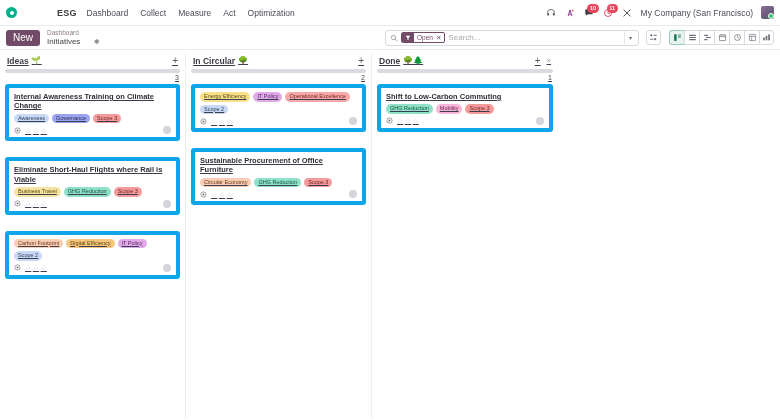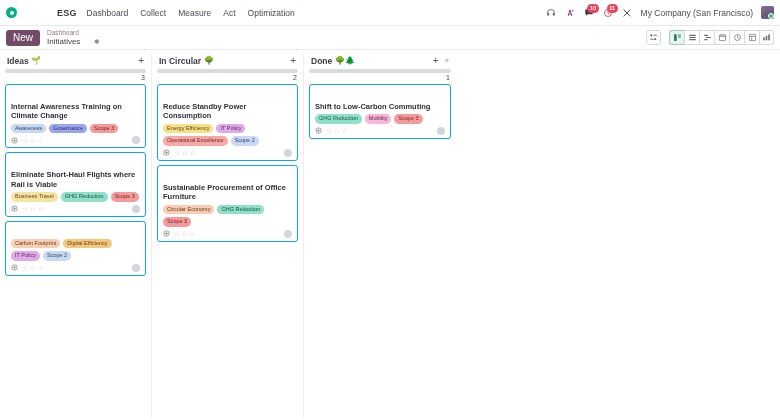--- a/index.html
+++ b/index.html
@@ -133,25 +133,26 @@
   
   .kanban {
     display: flex;
     align-items: flex-start;
     gap: 0;
     padding: 4px 0 0 0;
     background: #ffffff;
     height: calc(420px - 52px);
   }
   .kcol {
-    width: 152px;
+    width: 186px;
     padding: 0 5px;
     flex: none;
     border-right: 1px solid #eceef1;
     align-self: stretch;
+    text-decoration: underline;
   }
   .kcol.last { border-right: none; }
   .kcol-head {
     display: flex; align-items: center;
     padding: 2px 1px 2px 2px;
     gap: 4px;
   }
   .kcol-title {
     font-size: 8.5px; font-weight: bold; color: #3c3c46;
     white-space: nowrap; display: flex; align-items: center; gap: 3px;
@@ -164,24 +165,24 @@
     height: 4px; background: #d9dbe0; border-radius: 2px;
     margin: 1px 0 0 0;
   }
   .kcol-count {
     text-align: right; font-size: 7px; color: #4a4a54;
     padding: 1px 1px 3px 0; font-weight: 500;
   }
 
   .kcard {
     background: #ffffff;
-    border: 1px solid #0ea5e9;
+    border: 4px solid #0ea5e9;
     border-radius: 3px;
-    padding: 17px 5px 3px 5px;
-    margin-bottom: 4px;
+    padding: 4px 5px 3px 5px;
+    margin-bottom: 16px;
     cursor: pointer;
     box-shadow: 0 1px 0 rgba(0,0,0,.02);
   }
   .kcard-title {
     font-size: 7.5px; font-weight: bold; color: #2f2f38;
     line-height: 1.25; margin-bottom: 3px;
   }
   .kcard-tags { display: flex; flex-wrap: wrap; gap: 3px; margin-bottom: 3px; }
   .tag {
     font-size: 5.5px; line-height: 1;
@@ -258,20 +259,37 @@
       <span class="bc-current">Initiatives</span>
       <svg class="bc-gear" viewBox="0 0 16 16" fill="currentColor">
           <path d="M8 5.2A2.8 2.8 0 1 0 8 10.8 2.8 2.8 0 0 0 8 5.2zm0 4.2A1.4 1.4 0 1 1 8 6.6a1.4 1.4 0 0 1 0 2.8z"></path>
           <path d="M13.6 8c0-.3 0-.6-.1-.9l1.2-.9-1.4-2.4-1.4.6c-.5-.4-1-.7-1.5-.9L10.2 2H7.5l-.2 1.5c-.6.2-1.1.5-1.5.9l-1.4-.6-1.4 2.4 1.2.9c0 .3-.1.6-.1.9s0 .6.1.9l-1.2.9 1.4 2.4 1.4-.6c.4.4 1 .7 1.5.9l.2 1.5h2.7l.2-1.5c.6-.2 1.1-.5 1.5-.9l1.4.6 1.4-2.4-1.2-.9c.1-.3.1-.6.1-.9z" opacity=".55"></path>
         </svg>
     </span>
   </div>
 
   <div class="cp-spacer"></div>
 
+  <div class="searchview">
+    <svg class="search-mag" viewBox="0 0 16 16" fill="none" stroke="currentColor" stroke-width="1.6">
+        <circle cx="7" cy="7" r="4.3"></circle>
+        <path d="M10.2 10.2 14 14" stroke-linecap="round"></path>
+      </svg>
+    <span class="facet">
+      <span class="facet-icon">
+        <svg viewBox="0 0 16 16" width="6" height="6" fill="currentColor">
+            <path d="M1.5 2h13L9.5 8.3V14L6.5 12.4V8.3z"></path>
+          </svg>
+      </span>
+      <span class="facet-label">Open</span>
+      <span class="facet-x">✕</span>
+    </span>
+    <input class="search-input" type="text" placeholder="Search..." style="">
+    <span class="search-caret">▾</span>
+  </div>
 
   <div class="cp-right">
     <span class="vbtn sep">
       <svg viewBox="0 0 16 16" width="9" height="9" fill="currentColor">
           <circle cx="4" cy="4" r="2"></circle>
           <rect x="8" y="3" width="6" height="2" rx="1"></rect>
           <circle cx="11" cy="11" r="2"></circle>
           <rect x="2" y="10" width="6" height="2" rx="1"></rect>
         </svg>
     </span>
@@ -406,21 +424,20 @@
         <span class="kcol-title">
           <span>In Circular</span>
           <span class="kcol-emoji">🌳</span>
         </span>
         <span class="kcol-head-spacer"></span>
         <span class="kcol-plus">+</span>
       </div>
       <div class="kcol-progressbar"></div>
       <div class="kcol-count">2</div>
       <div class="kcard">
-        <div class="kcard-title">Reduce Standby Power Consumption</div>
         <div class="kcard-tags">
           <span class="tag" style="background: rgb(247, 224, 138); color: rgb(92, 74, 20);">Energy Efficiency</span>
           <span class="tag" style="background: rgb(224, 170, 232); color: rgb(90, 38, 99);">IT Policy</span>
           <span class="tag" style="background: rgb(249, 168, 168); color: rgb(107, 38, 38);">Operational Excellence</span>
           <span class="tag" style="background: rgb(201, 217, 245); color: rgb(51, 66, 92);">Scope 2</span>
         </div>
         <div class="kcard-foot">
           <svg class="foot-clock" viewBox="0 0 16 16" fill="none" stroke="currentColor" stroke-width="1.5">
             <circle cx="8" cy="8" r="6"></circle>
             <circle cx="8" cy="8" r="2.2" fill="currentColor" stroke="none"></circle>

